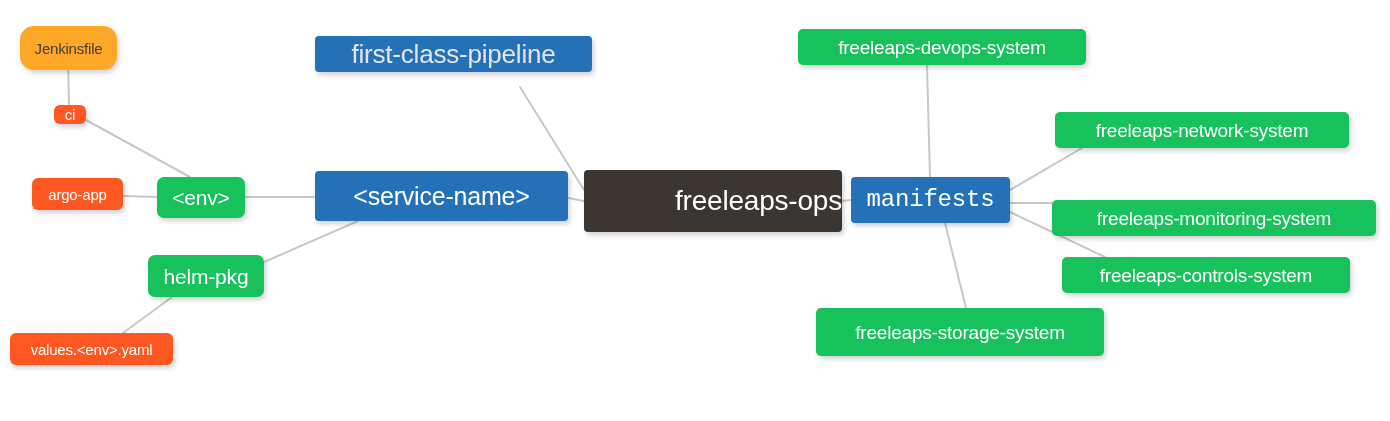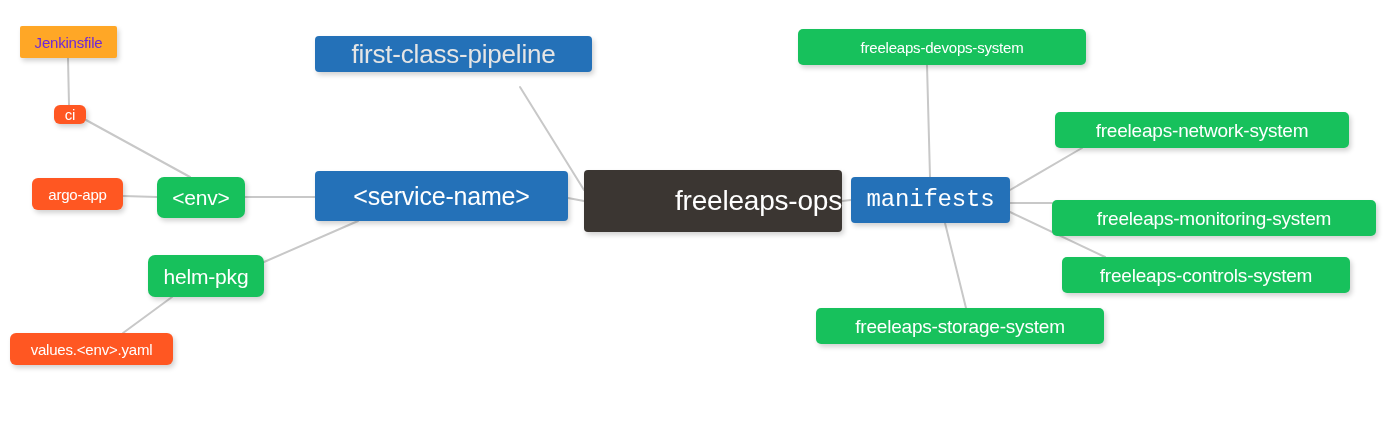--- a/index.html
+++ b/index.html
@@ -70,36 +70,36 @@
       </div>
       <div class="node" style="left: 851px; top: 177px; width: 159px; height: 46px; background: rgb(36, 113, 184); font-size: 24px; border-radius: 4px; color: rgb(255, 255, 255); font-family: Liberation Mono, monospace;">
         <span>manifests</span>
       </div>
       <div class="node" style="left: 157px; top: 177px; width: 88px; height: 41px; background: rgb(23, 193, 92); font-size: 21px; border-radius: 7px; color: rgb(255, 255, 255); text-align: right;">
         <span>&lt;env&gt;</span>
       </div>
       <div class="node" style="left: 148px; top: 255px; width: 116px; height: 42px; background: rgb(23, 193, 92); font-size: 21px; border-radius: 7px; color: rgb(255, 255, 255);">
         <span>helm-pkg</span>
       </div>
-      <div class="node" style="left: 798px; top: 29px; width: 288px; height: 36px; background: rgb(23, 193, 92); font-size: 15px; border-radius: 5px; color: rgb(255, 255, 255);">
+      <div class="node" style="left: 798px; top: 29px; width: 288px; height: 36px; background: rgb(23, 193, 92); font-size: 19px; border-radius: 5px; color: rgb(255, 255, 255);">
         <span>freeleaps-devops-system</span>
       </div>
       <div class="node" style="left: 1055px; top: 112px; width: 294px; height: 36px; background: rgb(23, 193, 92); font-size: 19px; border-radius: 5px; color: rgb(255, 255, 255);">
         <span>freeleaps-network-system</span>
       </div>
       <div class="node" style="left: 1052px; top: 187px; width: 324px; height: 36px; background: rgb(23, 193, 92); font-size: 19px; border-radius: 5px; color: rgb(255, 255, 255); margin-top: 13px;">
         <span>freeleaps-monitoring-system</span>
       </div>
       <div class="node" style="left: 1062px; top: 257px; width: 288px; height: 36px; background: rgb(23, 193, 92); font-size: 19px; border-radius: 5px; color: rgb(255, 255, 255);">
         <span>freeleaps-controls-system</span>
       </div>
-      <div class="node" style="left: 816px; top: 308px; width: 288px; height: 36px; background: rgb(23, 193, 92); font-size: 19px; border-radius: 5px; color: rgb(255, 255, 255);">
+      <div class="node" style="left: 816px; top: 308px; width: 288px; height: 48px; background: rgb(23, 193, 92); font-size: 19px; border-radius: 5px; color: rgb(255, 255, 255);">
         <span>freeleaps-storage-system</span>
       </div>
-      <div class="node" style="left: 20px; top: 26px; width: 97px; height: 32px; background: rgb(255, 167, 38); font-size: 15px; border-radius: 2px; color: #6d28d9;">
+      <div class="node" style="left: 20px; top: 26px; width: 97px; height: 44px; background: rgb(255, 167, 38); font-size: 15px; border-radius: 14px; color: #404040;">
         <span>Jenkinsfile</span>
       </div>
       <div class="node" style="left: 54px; top: 105px; width: 32px; height: 19px; background: rgb(255, 87, 34); font-size: 15px; border-radius: 6px; color: rgb(255, 255, 255);">
         <span>ci</span>
       </div>
       <div class="node" style="left: 32px; top: 178px; width: 91px; height: 32px; background: rgb(255, 87, 34); font-size: 15px; border-radius: 6px; color: rgb(255, 255, 255);">
         <span>argo-app</span>
       </div>
       <div class="node" style="left: 10px; top: 333px; width: 163px; height: 32px; background: rgb(255, 87, 34); font-size: 15px; border-radius: 6px; color: rgb(255, 255, 255);">
         <span>values.&lt;env&gt;.yaml</span>

